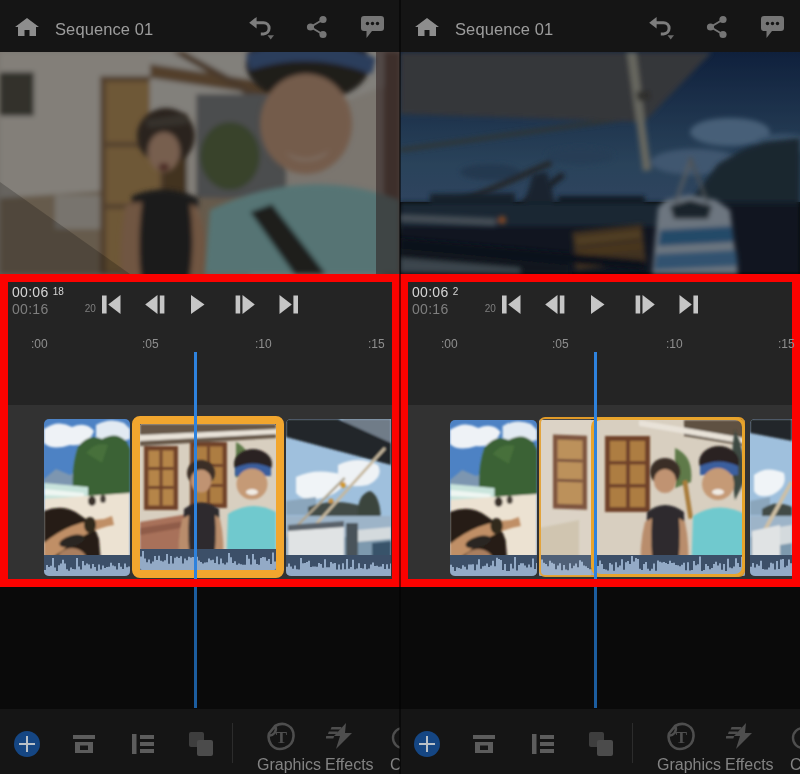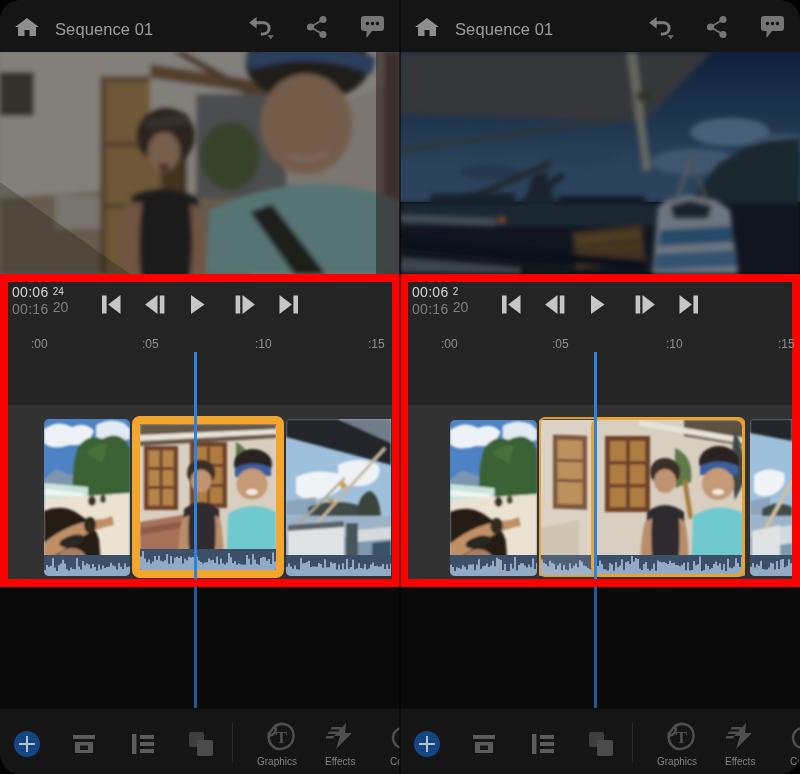--- a/index.html
+++ b/index.html
@@ -1,37 +1,37 @@
 <!DOCTYPE html>
 <html><head>
 <meta charset="utf-8">
 <style>
   html,body{margin:0;padding:0;background:#000;}
   *{box-sizing:border-box;}
-  .stage{position:relative;width:800px;height:774px;overflow:hidden;background:#000;font-family:"Liberation Sans",sans-serif;border-radius:20px;}
+  .stage{position:relative;width:800px;height:774px;overflow:hidden;background:#000;font-family:"Liberation Sans",sans-serif;}
   .panel{position:absolute;top:0;width:400px;height:774px;overflow:hidden;background:#0a0a0a;}
   .topbar{position:absolute;left:0;top:0;width:400px;height:52px;background:#151515;}
   .title{position:absolute;left:55px;top:20px;font-size:16.5px;color:#9d9d9d;letter-spacing:0.1px;}
   .preview{position:absolute;left:0;top:52px;width:400px;height:222px;overflow:hidden;}
   .tl{position:absolute;left:0;top:274px;width:400px;height:313px;background:#242424;border:8px solid #fb0200;}
   .tc1{position:absolute;left:12px;top:284px;color:#d6d6d6;font-size:14px;letter-spacing:0.3px;}
   .tc1 span{font-size:10px;letter-spacing:0;position:relative;top:-2px;}
   .tc2{position:absolute;left:12px;top:301px;color:#7f7f7f;font-size:14px;letter-spacing:0.3px;}
-  .tc2 span{font-size:14px;letter-spacing:0;position:relative;top:-2px;}
+  .tc2 span{font-size:10px;letter-spacing:0;position:relative;top:-2px;margin-left:32px;}
   .transport{position:absolute;left:0;top:0;}
   .ruler{position:absolute;top:337px;font-size:12px;color:#8f8f8f;}
   .track{position:absolute;left:8px;top:405px;width:384px;height:174px;background:#323232;}
   .clip{position:absolute;overflow:hidden;border-radius:5px;}
   .wave{position:absolute;left:0;bottom:0;}
   .sel{position:absolute;border:8px solid #f2a62e;border-radius:8px;}
   .playhead{position:absolute;width:3px;background:#2e82dd;}
   .ph2{position:absolute;width:3px;background:#1c5d9f;top:587px;height:121px;}
   .toolbar{position:absolute;left:0;top:709px;width:400px;height:65px;background:#151515;}
   .toolbar svg,.toolbar div{}
-  .tblabel{position:absolute;top:47px;font-size:10px;color:#838383;}
+  .tblabel{position:absolute;top:47px;font-size:16px;color:#838383;}
   .plus{position:absolute;left:14px;top:22px;width:26px;height:26px;border-radius:50%;background:#154683;}
   .plus:before{content:"";position:absolute;left:5px;top:11.8px;width:16px;height:2.4px;background:#b8c0c8;}
   .plus:after{content:"";position:absolute;left:11.8px;top:5px;width:2.4px;height:16px;background:#b8c0c8;}
   .sep{position:absolute;left:232px;top:14px;width:1px;height:40px;background:#2c2c2c;}
 </style>
 </head>
 <body>
 <div class="stage">
 
 <div class="panel" style="left:0">
@@ -101,21 +101,21 @@
       <path d="M4.5 12 L17 4.5 M4.5 12 L17 19.5" stroke="#757575" stroke-width="2"></path>
     </svg>
     <svg style="position:absolute;left:361px;top:16px" width="23" height="23" viewBox="0 0 23 23">
       <path d="M3 0 h17 q3 0 3 3 v9 q0 3 -3 3 h-9 l-5.5 7 v-7 h-2.5 q-3 0 -3 -3 v-9 q0 -3 3 -3 z" fill="#757575"></path>
       <circle cx="6.5" cy="7.5" r="1.7" fill="#141414"></circle>
       <circle cx="11.5" cy="7.5" r="1.7" fill="#141414"></circle>
       <circle cx="16.5" cy="7.5" r="1.7" fill="#141414"></circle>
     </svg>
   </div>
   <div class="tl"></div>
-  <div class="tc1">00:06 <span>24</span></div>
+  <div class="tc1">00:06 <span>18</span></div>
   <div class="tc2">00:16 <span>20</span></div>
   <div class="transport">
         <svg style="position:absolute;left:96px;top:295px" width="208" height="19" viewBox="0 0 208 19">
       <g fill="#c6c6c6">
         <rect x="6" y="0.5" width="4.6" height="18"></rect>
         <path d="M24.5 0 L24.5 19 L12.2 9.5 Z"></path>
         <path d="M61.5 0 L61.5 19 L49.2 9.5 Z"></path>
         <rect x="63.8" y="0.5" width="4.6" height="18"></rect>
         <path d="M95 0 L108.5 9.5 L95 19 Z"></path>
         <rect x="139.6" y="0.5" width="4.6" height="18"></rect>

